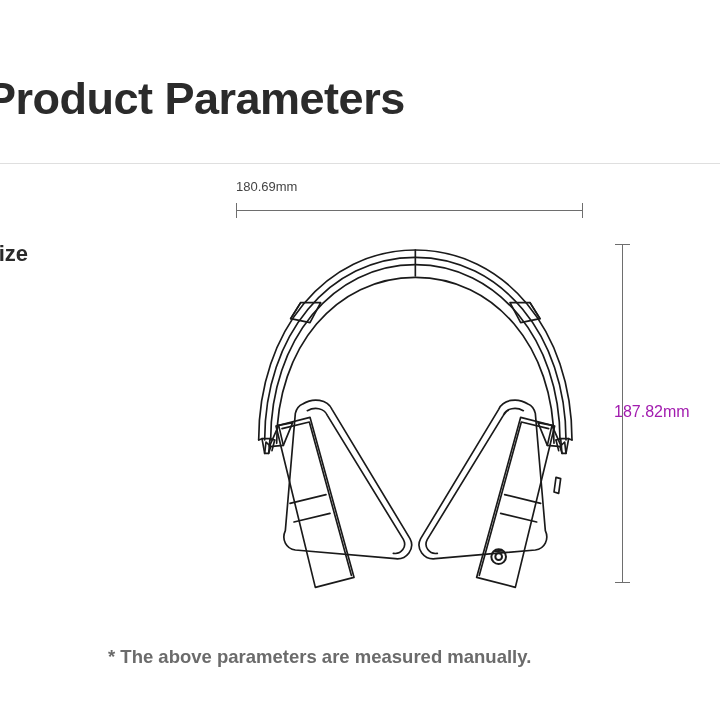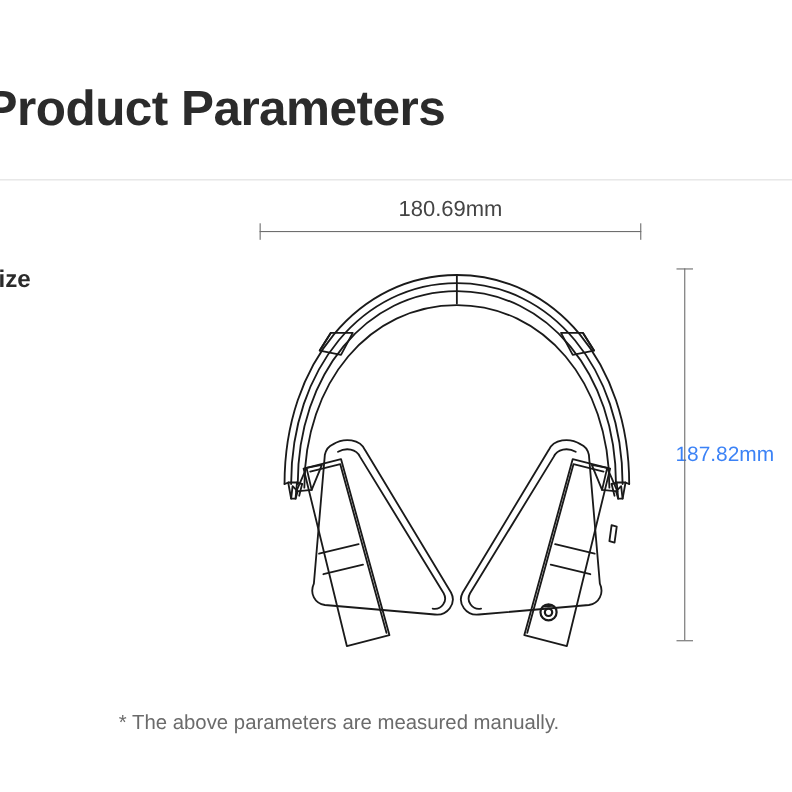--- a/index.html
+++ b/index.html
@@ -52,22 +52,22 @@
     white-space: nowrap;
     line-height: 1;
   }
 
   
   #width-value {
     position: absolute;
     left: 236px;
     top: 180px;
     width: 347px;
-    text-align: center;
-    font-size: 20px;
+    text-align: left;
+    font-size: 13px;
     color: #444444;
     line-height: 1;
   }
   #width-dim-line {
     position: absolute;
     left: 236px;
     top: 210px;
     width: 347px;
     height: 1px;
     background: #6e6e6e;
@@ -80,22 +80,22 @@
     background: #6e6e6e;
   }
   #width-cap-left  { left: 236px; }
   #width-cap-right { left: 582px; }
 
   
   #height-value {
     position: absolute;
     left: 614px;
     top: 404px;
-    font-size: 19px;
-    color: #3b82f6;
+    font-size: 16px;
+    color: #a21caf;
     white-space: nowrap;
     line-height: 1;
   }
   #height-dim-line {
     position: absolute;
     left: 622px;
     top: 244px;
     width: 1px;
     height: 338px;
     background: #6e6e6e;
@@ -121,20 +121,21 @@
 
   
   #footnote {
     position: absolute;
     left: 108px;
     top: 643px;
     font-size: 18.5px;
     color: #6b6b6b;
     line-height: 1.52;
     white-space: nowrap;
+    font-weight: bold;
   }
   #footnote div { line-height: 1.52; }
 </style>
 </head>
 <body>
 
 <div id="page">
 
   <div id="page-title">Product Parameters</div>
 

